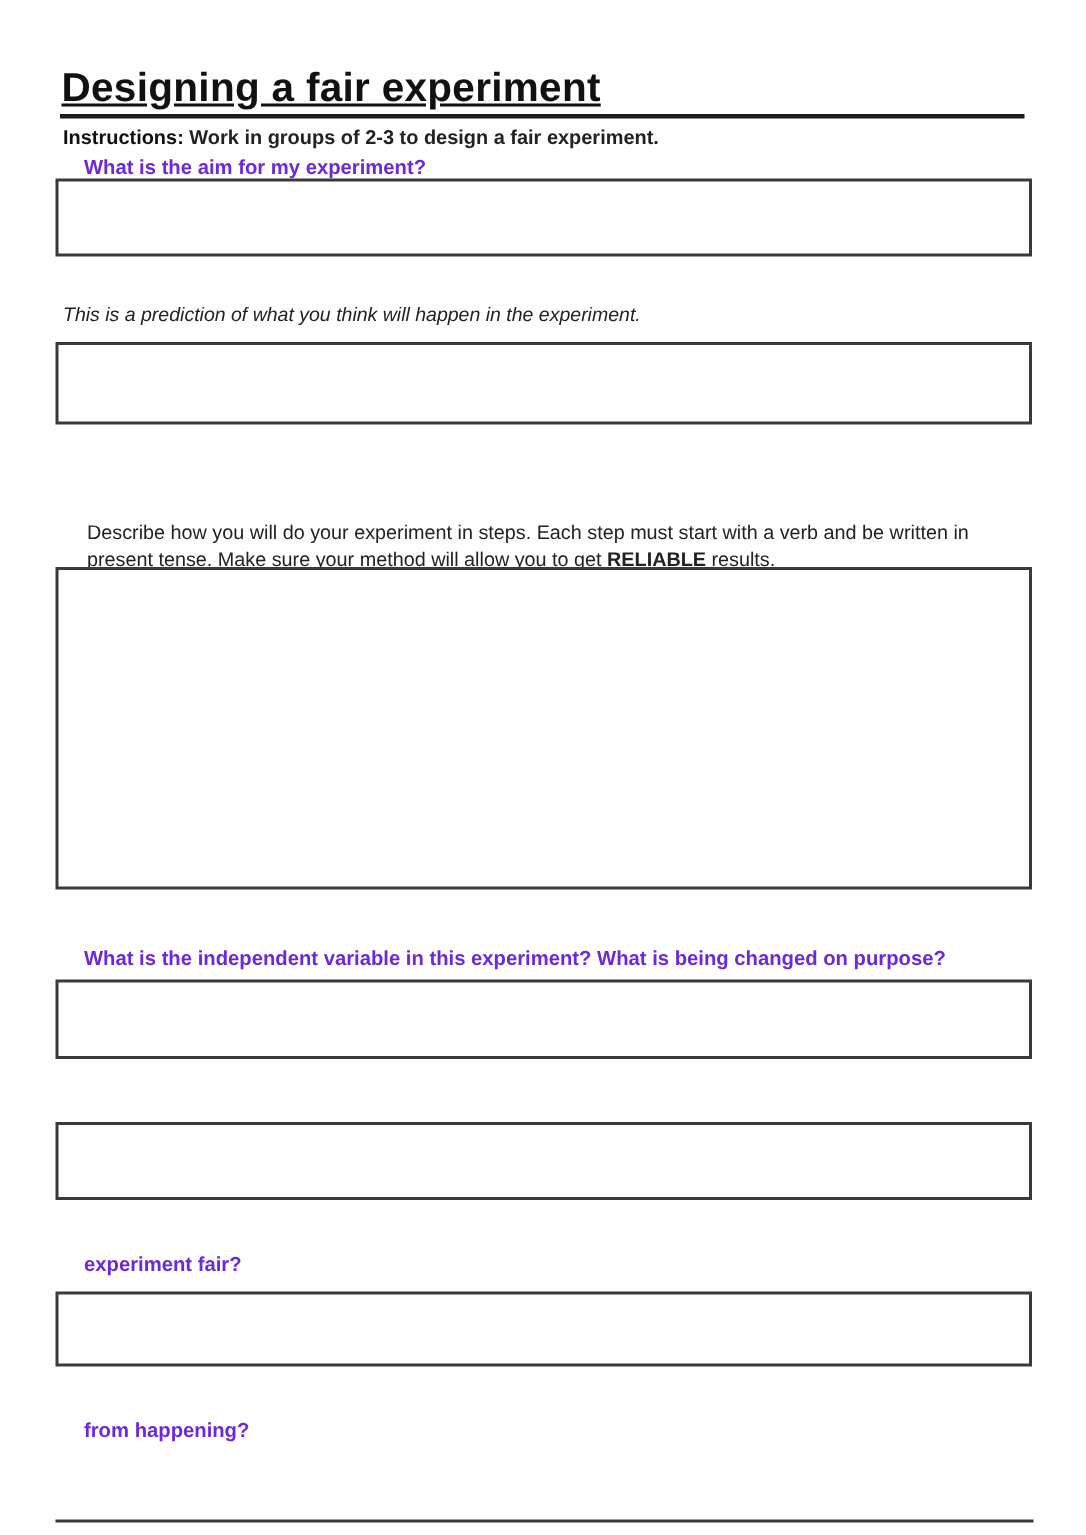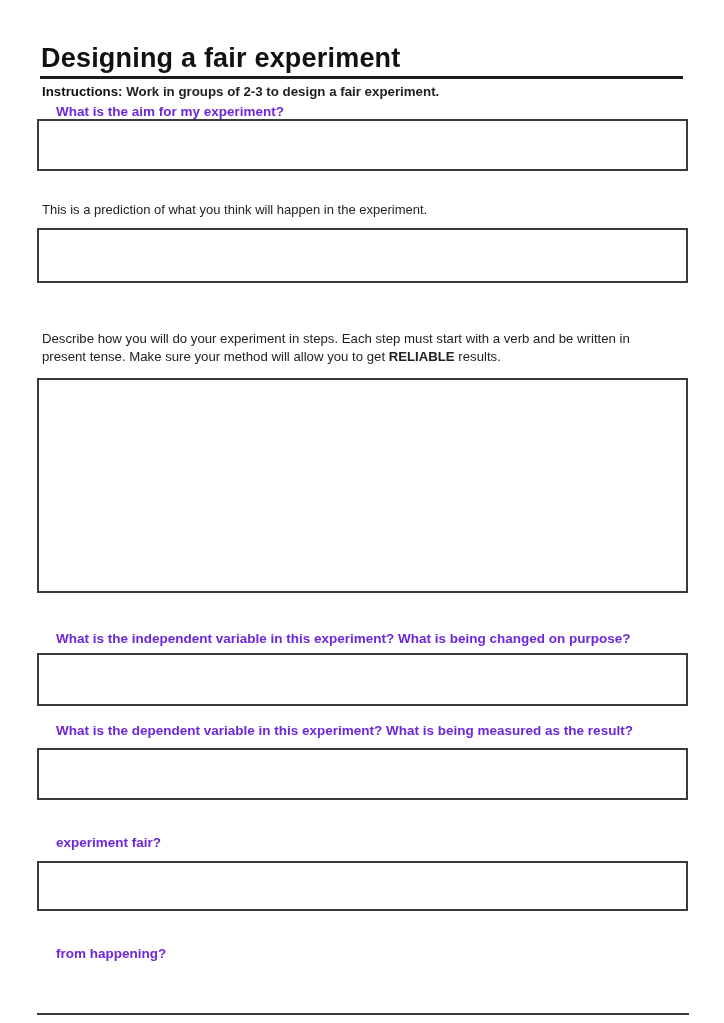--- a/index.html
+++ b/index.html
@@ -16,20 +16,21 @@
     position: absolute;
     left: 41px;
     top: 44px;
     margin: 0;
     font-size: 27px;
     line-height: 28px;
     font-weight: 700;
     letter-spacing: 0.2px;
     color: #111111;
     white-space: nowrap;
+    text-decoration: underline;
   }
   .title-rule {
     position: absolute;
     left: 40px;
     top: 76px;
     width: 643px;
     height: 3px;
     background: #1c1c1c;
   }
   .instructions {
@@ -52,28 +53,29 @@
     font-weight: 700;
     line-height: 17.5px;
     color: #6d28d9;
     white-space: nowrap;
   }
   .hint {
     position: absolute;
     left: 42px;
     margin: 0;
     font-size: 13px;
+    font-style: italic;
     line-height: 16px;
     color: #222222;
     white-space: nowrap;
   }
   .body-text {
     position: absolute;
     left: 42px;
-    margin: 0;
+    margin: 16px;
     font-size: 13.2px;
     line-height: 17.5px;
     color: #222222;
     white-space: nowrap;
   }
   .answer-box {
     position: absolute;
     left: 37px;
     width: 651px;
     box-sizing: border-box;
@@ -106,21 +108,20 @@
 
   <p class="hint" style="top:202px">This is a prediction of what you think will happen in the experiment.</p>
   <div class="answer-box" style="top:228px;height:55px"></div>
 
   <p class="body-text" style="top:330px"><span>Describe how you will do your experiment in steps. Each step must start with a verb and be written in</span><br><span>present tense. Make sure your method will allow you to get </span><strong>RELIABLE</strong><span> results.</span></p>
   <div class="answer-box" style="top:378px;height:215px"></div>
 
   <p class="q" style="top:630px">What is the independent variable in this experiment? What is being changed on purpose?</p>
   <div class="answer-box" style="top:653px;height:53px"></div>
 
-  <p class="q" style="top:722px">What is the dependent variable in this experiment? What is being measured as the result?</p>
   <div class="answer-box" style="top:748px;height:52px"></div>
 
   <p class="q" style="top:816px"><br><span>experiment fair?</span></p>
   <div class="answer-box" style="top:861px;height:50px"></div>
 
   <p class="q" style="top:927px;line-height:18px"><br><span>from happening?</span></p>
   <div class="cutoff-box-top"></div>
 
 </div>
 

